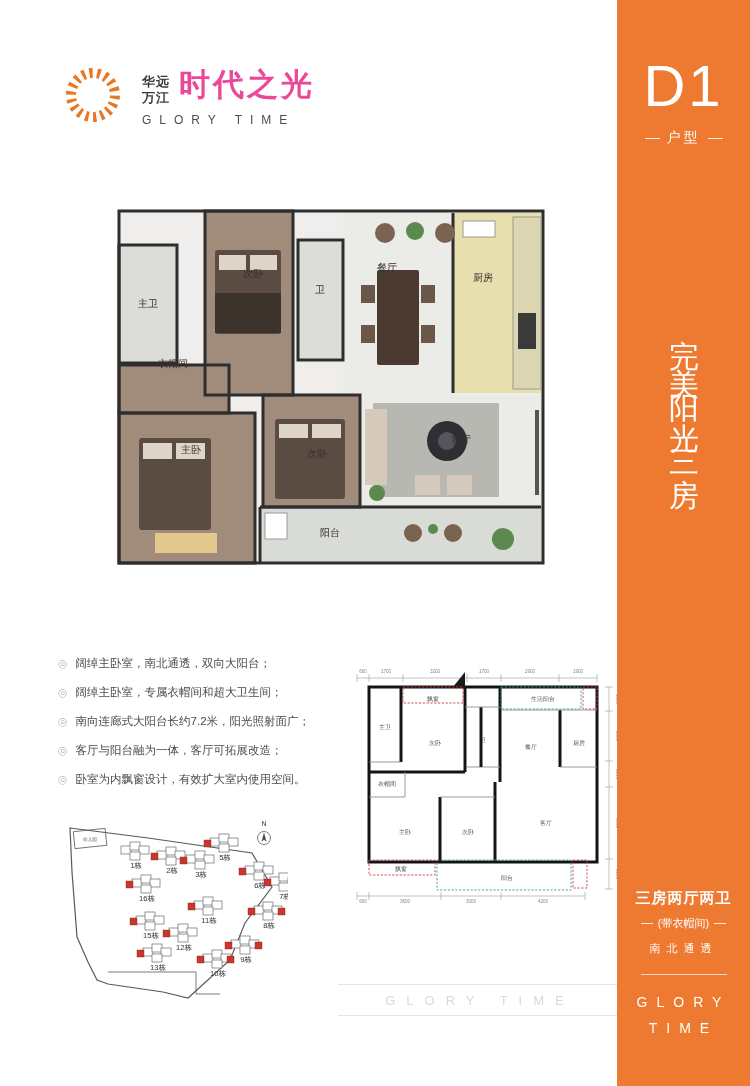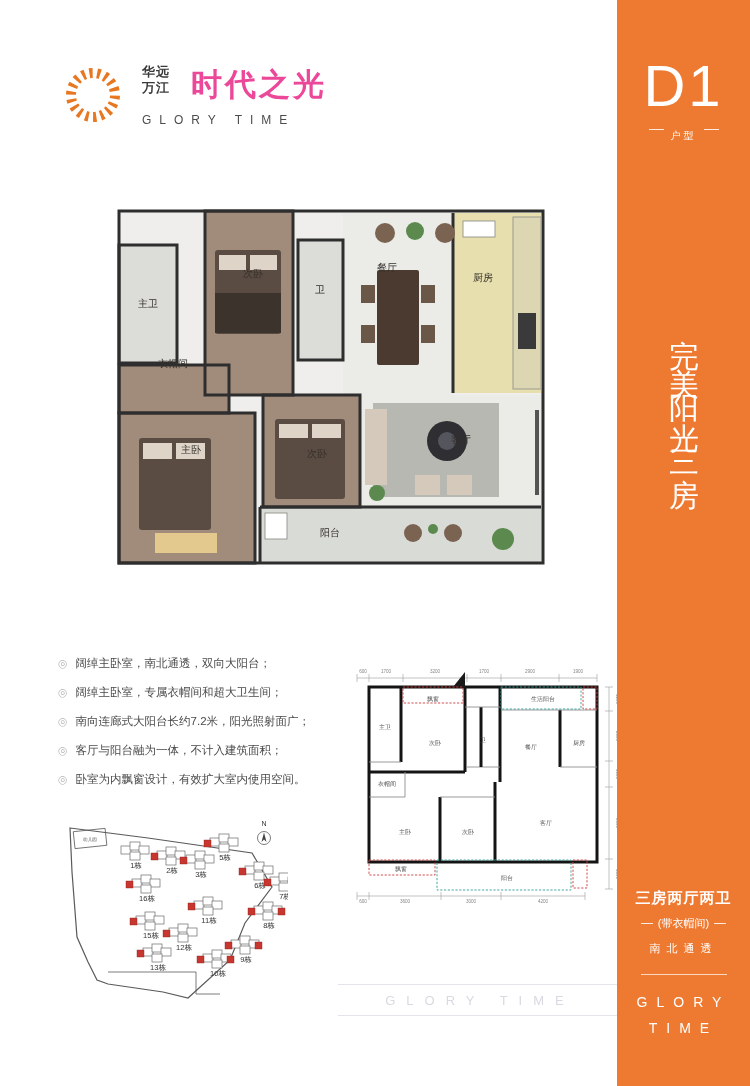--- a/index.html
+++ b/index.html
@@ -2,21 +2,21 @@
 <html><head>
 <meta charset="utf-8">
 <style>
   html,body{margin:0;padding:0;background:#fff;}
   .page{position:relative;width:750px;height:1086px;background:#ffffff;overflow:hidden;
         font-family:"Liberation Sans","DejaVu Sans",sans-serif;color:#333;}
   
   .logo{position:absolute;left:56px;top:58px;display:flex;align-items:flex-start;}
   .logo-icon{width:74px;height:74px;}
   .logo-text{margin-left:12px;padding-top:6px;}
-  .logo-row{display:flex;align-items:flex-start;gap:12px;}
+  .logo-row{display:flex;align-items:flex-end;}
   .logo-cn-small{display:flex;flex-direction:column;font-size:13px;font-weight:bold;
                  color:#3a3a3a;line-height:1.25;margin-right:9px;letter-spacing:1px;}
   .logo-cn-large{font-size:31px;font-weight:bold;color:#ec4899;letter-spacing:3px;}
   .logo-en{margin-top:7px;font-size:12px;color:#4c4c4c;letter-spacing:8px;white-space:nowrap;}
   
   .main-plan{position:absolute;left:115px;top:195px;}
   .main-plan .room-label text{font-size:10px;fill:#35302b;text-anchor:middle;}
   
   .legend{position:absolute;left:115px;top:604px;width:490px;height:22px;font-size:11px;color:#444;}
   .legend .item{position:absolute;top:2px;white-space:nowrap;}
@@ -44,21 +44,21 @@
   .dash-red{fill:none;stroke:#cf3a3a;stroke-width:0.9;stroke-dasharray:2.2 1.6;}
   .dash-teal{fill:none;stroke:#2f9e96;stroke-width:0.9;stroke-dasharray:2.2 1.6;}
   
   .watermark{position:absolute;left:338px;top:984px;width:284px;text-align:center;
              border-top:1px solid #e4e4ea;border-bottom:1px solid #e4e4ea;padding:6px 0;}
   .watermark span{font-size:13px;color:#d9d9e2;letter-spacing:11px;white-space:nowrap;}
   
   .sidebar{position:absolute;right:0;top:0;width:133px;height:1086px;background:#ee7a31;
            color:#fff;text-align:center;}
   .d1{margin-top:52px;font-size:58px;letter-spacing:3px;font-weight:400;}
-  .unit-type{margin-top:10px;display:flex;justify-content:center;font-size:10px;letter-spacing:3px;}
+  .unit-type{margin-top:10px;display:flex;align-items:center;justify-content:center;font-size:14px;letter-spacing:3px;}
   .unit-type .dash{display:inline-block;width:15px;height:1px;background:rgba(255,255,255,.85);margin:0 7px;}
   .slogan{position:absolute;top:315px;left:50%;transform:translateX(-50%);
           writing-mode:vertical-lr;text-orientation:upright;
           font-size:30px;letter-spacing:28px;white-space:nowrap;}
   .spec{position:absolute;bottom:44px;left:0;width:100%;}
   .spec-title{font-size:15px;font-weight:bold;letter-spacing:1px;}
   .spec-sub{margin-top:8px;display:flex;align-items:center;justify-content:center;font-size:11px;}
   .spec-sub .dash{display:inline-block;width:12px;height:1px;background:rgba(255,255,255,.85);margin:0 5px;}
   .area-label{margin-top:10px;font-size:11px;letter-spacing:6px;}
   .area-value{margin-top:4px;font-size:23px;font-weight:bold;}
@@ -175,21 +175,21 @@
     <li>
         <span class="bullet">◎</span>
         <span>阔绰主卧室，专属衣帽间和超大卫生间；</span>
       </li>
     <li>
         <span class="bullet">◎</span>
         <span>南向连廊式大阳台长约7.2米，阳光照射面广；</span>
       </li>
     <li>
         <span class="bullet">◎</span>
-        <span>客厅与阳台融为一体，不计入建筑面积；</span>
+        <span>客厅与阳台融为一体，客厅可拓展改造；</span>
       </li>
     <li>
         <span class="bullet">◎</span>
         <span>卧室为内飘窗设计，有效扩大室内使用空间。</span>
       </li>
   </ul>
 
   <svg class="site-plan" width="240" height="205" viewBox="0 0 240 205">
     <polygon points="22,16 100,26 204,41 224,75 197,111 182,148 140,186 115,180 60,172 49,168 40,150 29,125 24,60" fill="none" stroke="#5a5a5a" stroke-width="1.2"></polygon>
     <polyline points="60,160 148,160 148,182 172,182" fill="none" stroke="#5a5a5a" stroke-width="0.8"></polyline>

